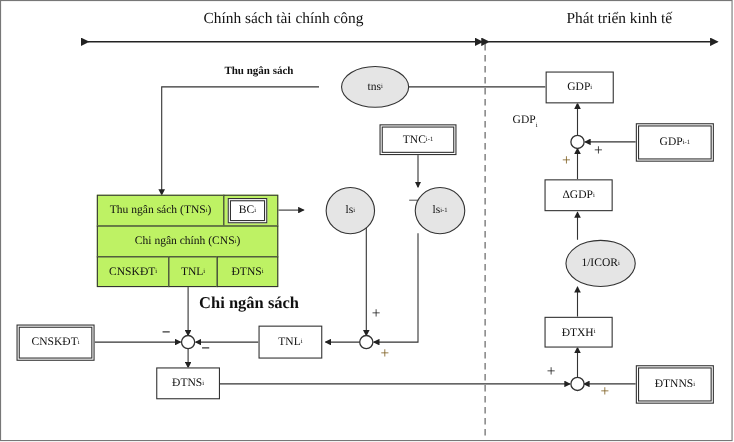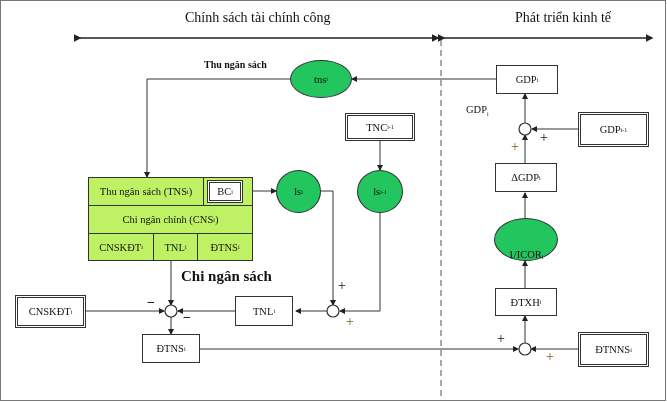--- a/index.html
+++ b/index.html
@@ -3,21 +3,21 @@
 <meta charset="utf-8">
 <style>
   html, body { margin:0; padding:0; background:#fff; }
   body { width:667px; height:402px; position:relative; overflow:hidden; font-family:"Liberation Serif", serif; color:#111; }
   #frame { position:absolute; left:0; top:0; width:664px; height:399px; border:1px solid #777; }
   svg { position:absolute; left:0; top:0; }
   .lbl { position:absolute; font-size:10px; white-space:nowrap; text-align:center; }
   .hdr { font-size:14px; }
   .box { position:absolute; border:1.3px solid #333; background:#fff; display:flex; align-items:center; justify-content:center; font-size:10.5px; box-sizing:border-box; }
   .dbl { border:3px double #333; }
-  .ell { position:absolute; border:1.3px solid #333; border-radius:50%; background:#22c55e; display:flex; align-items:center; justify-content:center; font-size:10.5px; box-sizing:border-box; }
+  .ell { position:absolute; border:1.3px solid #333; border-radius:50%; background:#e5e5e5; display:flex; align-items:center; justify-content:center; font-size:10.5px; box-sizing:border-box;margin-left:20px; }
   sub { font-size:6px; vertical-align:-3px; }
   .sign { position:absolute; font-size:14px; line-height:14px; }
   .cell { position:absolute; border:1.3px solid #333; display:flex; align-items:center; justify-content:center; font-size:10.5px; box-sizing:border-box; background:#bef264; }
 </style>
 </head>
 <body>
 
 <div id="frame"></div>
 
 <svg width="667" height="402">
@@ -90,21 +90,21 @@
     <sub>i</sub>
   </div>
 <div class="ell" style="left:276px;top:170px;width:45px;height:43px;">
     <span>ls</span>
     <sub>i</sub>
   </div>
 <div class="ell" style="left:357px;top:170px;width:46px;height:43px;">
     <span>ls</span>
     <sub>i-1</sub>
   </div>
-<div class="ell" style="left:494px;top:218px;width:64px;height:43px;align-items:flex-end;">
+<div class="ell" style="left:494px;top:218px;width:64px;height:43px;">
     <span>1/ICOR</span>
     <sub>i</sub>
   </div>
 
 <div class="box dbl" style="left:345px;top:113px;width:70px;height:28px;">
     <span>TNC</span>
     <sub>i-1</sub>
   </div>
 
 <div class="cell" style="left:88px;top:177px;width:116px;height:29px;">

